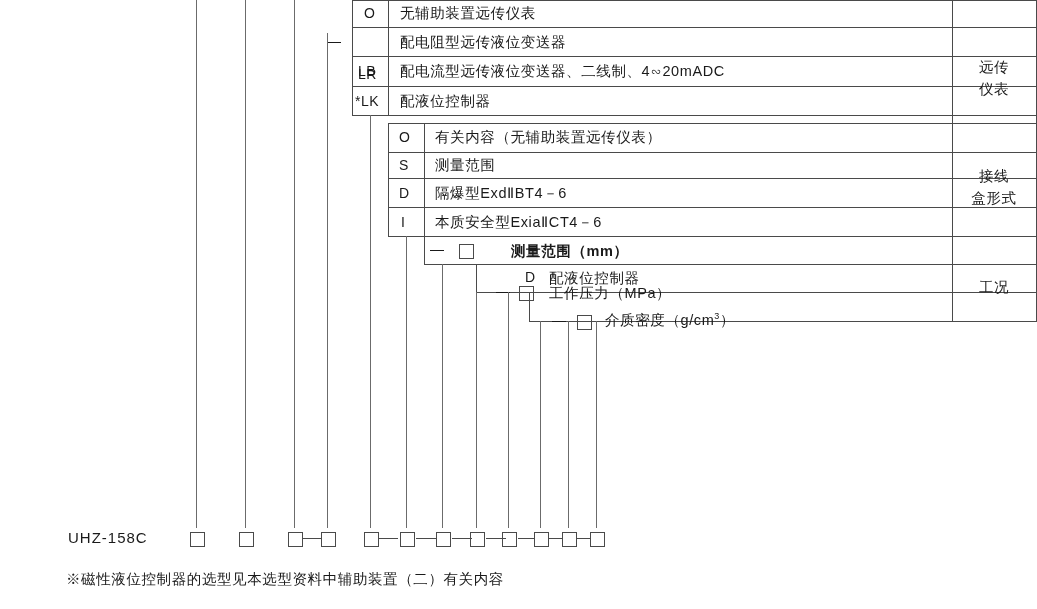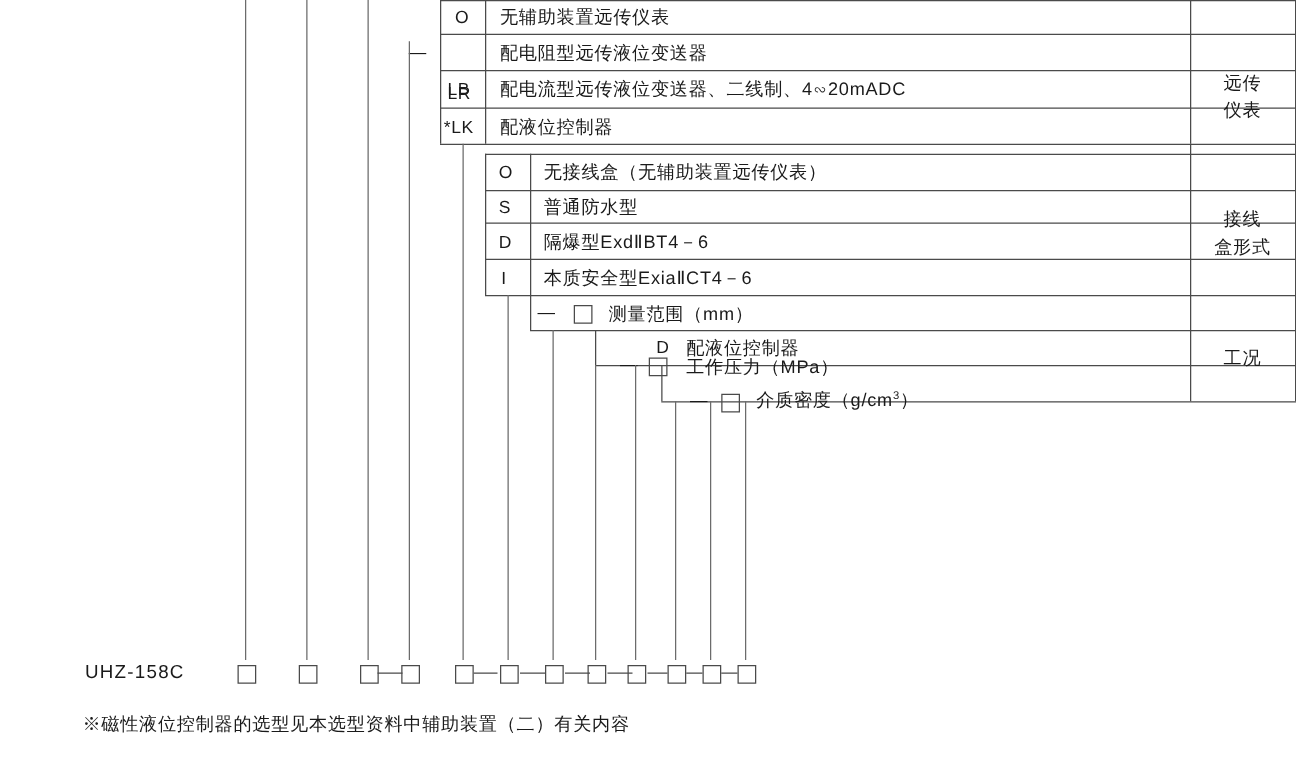--- a/index.html
+++ b/index.html
@@ -132,41 +132,41 @@
   <div class="hline" style="left:388px; top:178px; width:649px;"></div>
   <div class="hline" style="left:388px; top:207px; width:649px;"></div>
   <div class="hline" style="left:388px; top:236px; width:649px;"></div>
 
   <div class="vline" style="left:388px; top:123px; height:113px;"></div>
   <div class="vline" style="left:424px; top:123px; height:113px;"></div>
   <div class="vline" style="left:952px; top:115px; height:121px;"></div>
   <div class="vline" style="left:1036px; top:115px; height:121px;"></div>
 
   <div class="code" style="left:399px; top:129px;">O</div>
-  <div class="desc" style="left:435px; top:128px;">无接线盒（无辅助装置远传仪表）</div>
+  <div class="desc" style="left:435px; top:128px;">有关内容（无辅助装置远传仪表）</div>
 
   <div class="code" style="left:399px; top:157px;">S</div>
-  <div class="desc" style="left:435px; top:156px;">普通防水型</div>
+  <div class="desc" style="left:435px; top:156px;">测量范围</div>
 
   <div class="code" style="left:399px; top:185px;">D</div>
   <div class="desc" style="left:435px; top:184px;">隔爆型ExdⅡBT4－6</div>
 
   <div class="code" style="left:401px; top:214px;">I</div>
   <div class="desc" style="left:435px; top:213px;">本质安全型ExiaⅡCT4－6</div>
 
   <div class="grouplabel" style="left:952px; top:165px; width:84px;">
     <div>接线</div>
     <div>盒形式</div>
   </div>
 
   <div class="hline" style="left:424px; top:264px; width:613px;"></div>
   <div class="vline" style="left:424px; top:236px; height:28px;"></div>
   <div class="dashmark" style="left:430px; top:241px;">—</div>
   <div class="boxmark" style="left:459px; top:244px;"></div>
-  <div class="desc" style="left:487px; top:242px;">测量范围（mm）</div>
+  <div class="desc" style="left:511px; top:242px;font-weight:bold;">测量范围（mm）</div>
 
   <div class="hline" style="left:476px; top:292px; width:561px;"></div>
   <div class="vline" style="left:476px; top:264px; height:28px;"></div>
   <div class="code" style="left:525px; top:269px;">D</div>
   <div class="desc" style="left:549px; top:269px;">配液位控制器</div>
 
   <div class="dashmark" style="left:496px; top:283px;">—</div>
   <div class="boxmark" style="left:519px; top:286px;"></div>
   <div class="desc" style="left:549px; top:284px;">工作压力（MPa）</div>
 

